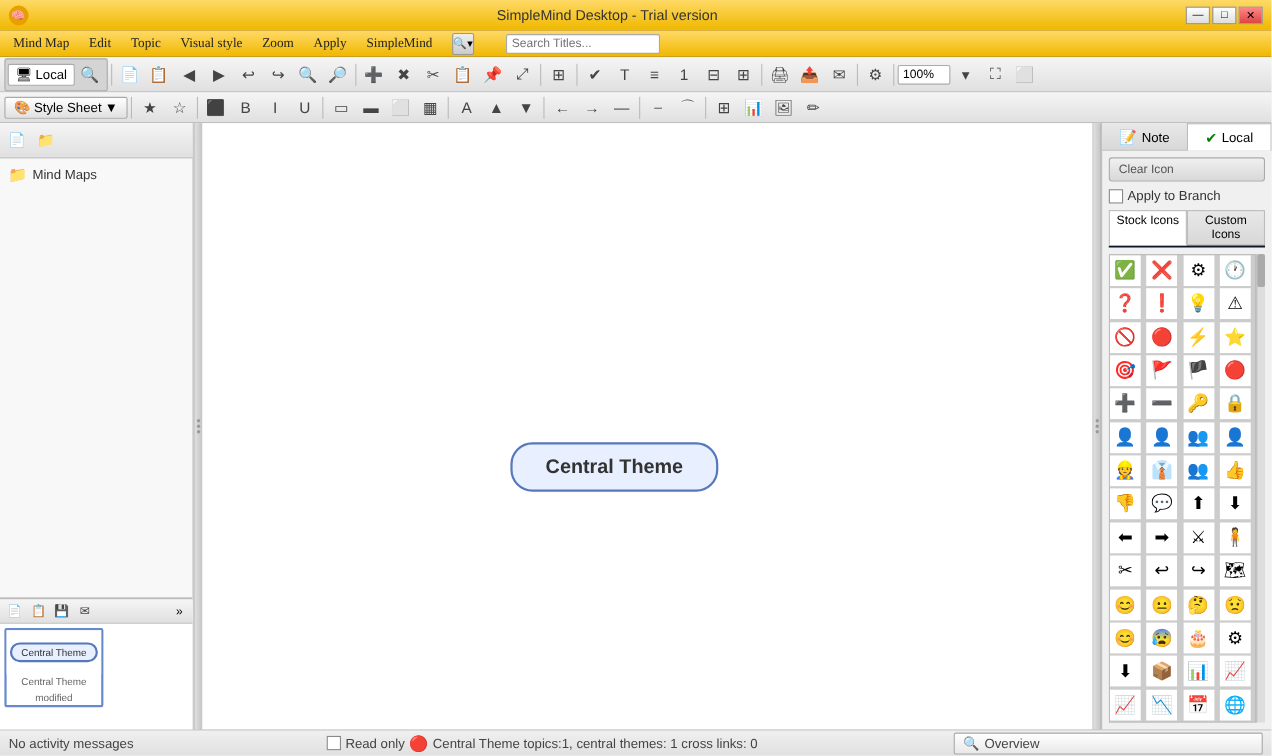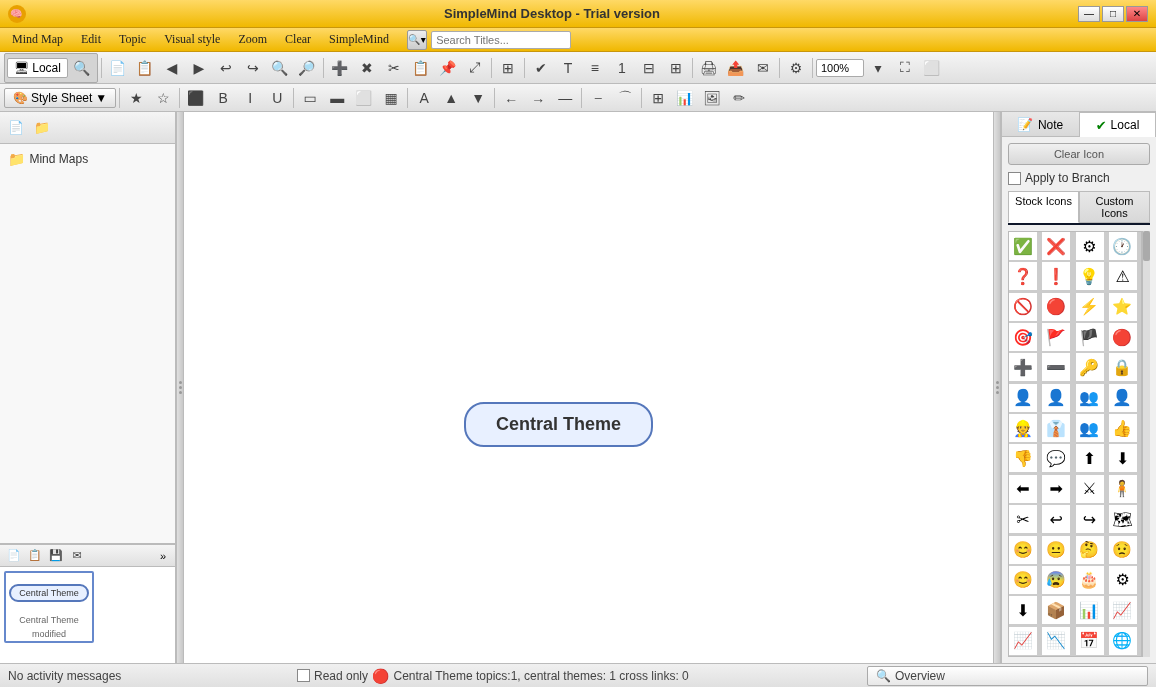--- a/index.html
+++ b/index.html
@@ -9,38 +9,38 @@
     .title-bar {
       background: linear-gradient(to bottom, #ffd966, #f0b800);
       height: 28px;
       display: flex;
       align-items: center;
       justify-content: space-between;
       padding: 0 8px;
       border-bottom: 1px solid #c8960c;
     }
     .title-bar-icon { width: 18px; height: 18px; background: #e8a000; border-radius: 9px; display: flex; align-items: center; justify-content: center; font-size: 10px; color: white; }
-    .title-bar-text { font-size: 13px; font-weight: bold; color: #333; }
+    .title-bar-text { font-size: 13px; font-weight: normal; color: #333; }
     .title-bar-controls { display: flex; gap: 2px; }
     .title-btn { width: 22px; height: 16px; border: 1px solid #999; background: linear-gradient(to bottom, #fff, #ddd); cursor: pointer; display: flex; align-items: center; justify-content: center; font-size: 10px; }
     .title-btn.close { background: linear-gradient(to bottom, #f88, #d44); }
 
     
     .menu-bar {
       background: linear-gradient(to bottom, #ffd966, #f0b800);
       height: 24px;
       display: flex;
       align-items: center;
       padding: 0 4px;
       border-bottom: 1px solid #c8960c;
       gap: 2px;
     }
     .menu-item { padding: 2px 8px; cursor: pointer; border-radius: 3px; color: #222; font-size: 12px; font-family: Liberation Serif, serif; }
     .menu-search { margin-left: 8px; display: flex; align-items: center; gap: 4px; }
-    .search-box { height: 18px; width: 140px; border: 1px solid #aaa; padding: 1px 4px; border-radius: 2px; background: white; font-size: 11px; }
+    .search-box { height: 18px; width: 140px; border: 1px solid #aaa; padding: 1px 4px; border-radius: 2px; background: white; font-size: 11px; margin-left: 25px; }
     .search-icon-btn { width: 20px; height: 20px; background: linear-gradient(to bottom, #eee, #ccc); border: 1px solid #999; border-radius: 2px; display: flex; align-items: center; justify-content: center; cursor: pointer; font-size: 10px; }
 
     
     .main-toolbar {
       background: linear-gradient(to bottom, #f5f5f5, #e0e0e0);
       height: 32px;
       display: flex;
       align-items: center;
       padding: 0 4px;
       border-bottom: 1px solid #bbb;
@@ -190,21 +190,21 @@
       z-index: 1;
     }
     .tab-icon { font-size: 13px; }
     .panel-body { padding: 6px; display: flex; flex-direction: column; gap: 6px; flex: 1; }
     .clear-icon-btn {
       background: linear-gradient(to bottom, #f0f0f0, #d8d8d8);
       border: 1px solid #aaa;
       border-radius: 3px;
       padding: 4px 8px;
       cursor: pointer;
-      text-align: center;
+      text-align: left;
       font-size: 11px;
       color: #555;
     }
     .apply-branch { display: flex; align-items: center; gap: 4px; font-size: 11px; color: #333; }
     .checkbox { width: 13px; height: 13px; border: 1px solid #888; background: white; cursor: pointer; display: flex; align-items: center; justify-content: center; }
     .icon-tabs { display: flex; border-bottom: 2px solid #0f172a; }
     .icon-tab { flex: 1; padding: 3px 4px; text-align: center; font-size: 11px; cursor: pointer; background: linear-gradient(to bottom, #e8e8e8, #d8d8d8); border: 1px solid #bbb; }
     .icon-tab.active { background: white; border-bottom-color: white; }
     .icon-grid {
       display: grid;
@@ -265,21 +265,21 @@
     <div class="title-btn close">✕</div>
   </div>
 </div>
 
 <div class="menu-bar">
   <div class="menu-item">Mind Map</div>
   <div class="menu-item">Edit</div>
   <div class="menu-item">Topic</div>
   <div class="menu-item">Visual style</div>
   <div class="menu-item">Zoom</div>
-  <div class="menu-item">Clear</div>
+  <div class="menu-item">Apply</div>
   <div class="menu-item">SimpleMind</div>
   <div class="menu-search">
     <div class="search-icon-btn">🔍▾</div>
     <input class="search-box" type="text" placeholder="Search Titles..." style="">
   </div>
 </div>
 
 <div class="main-toolbar">
 
   <div class="tb-nav-area">

